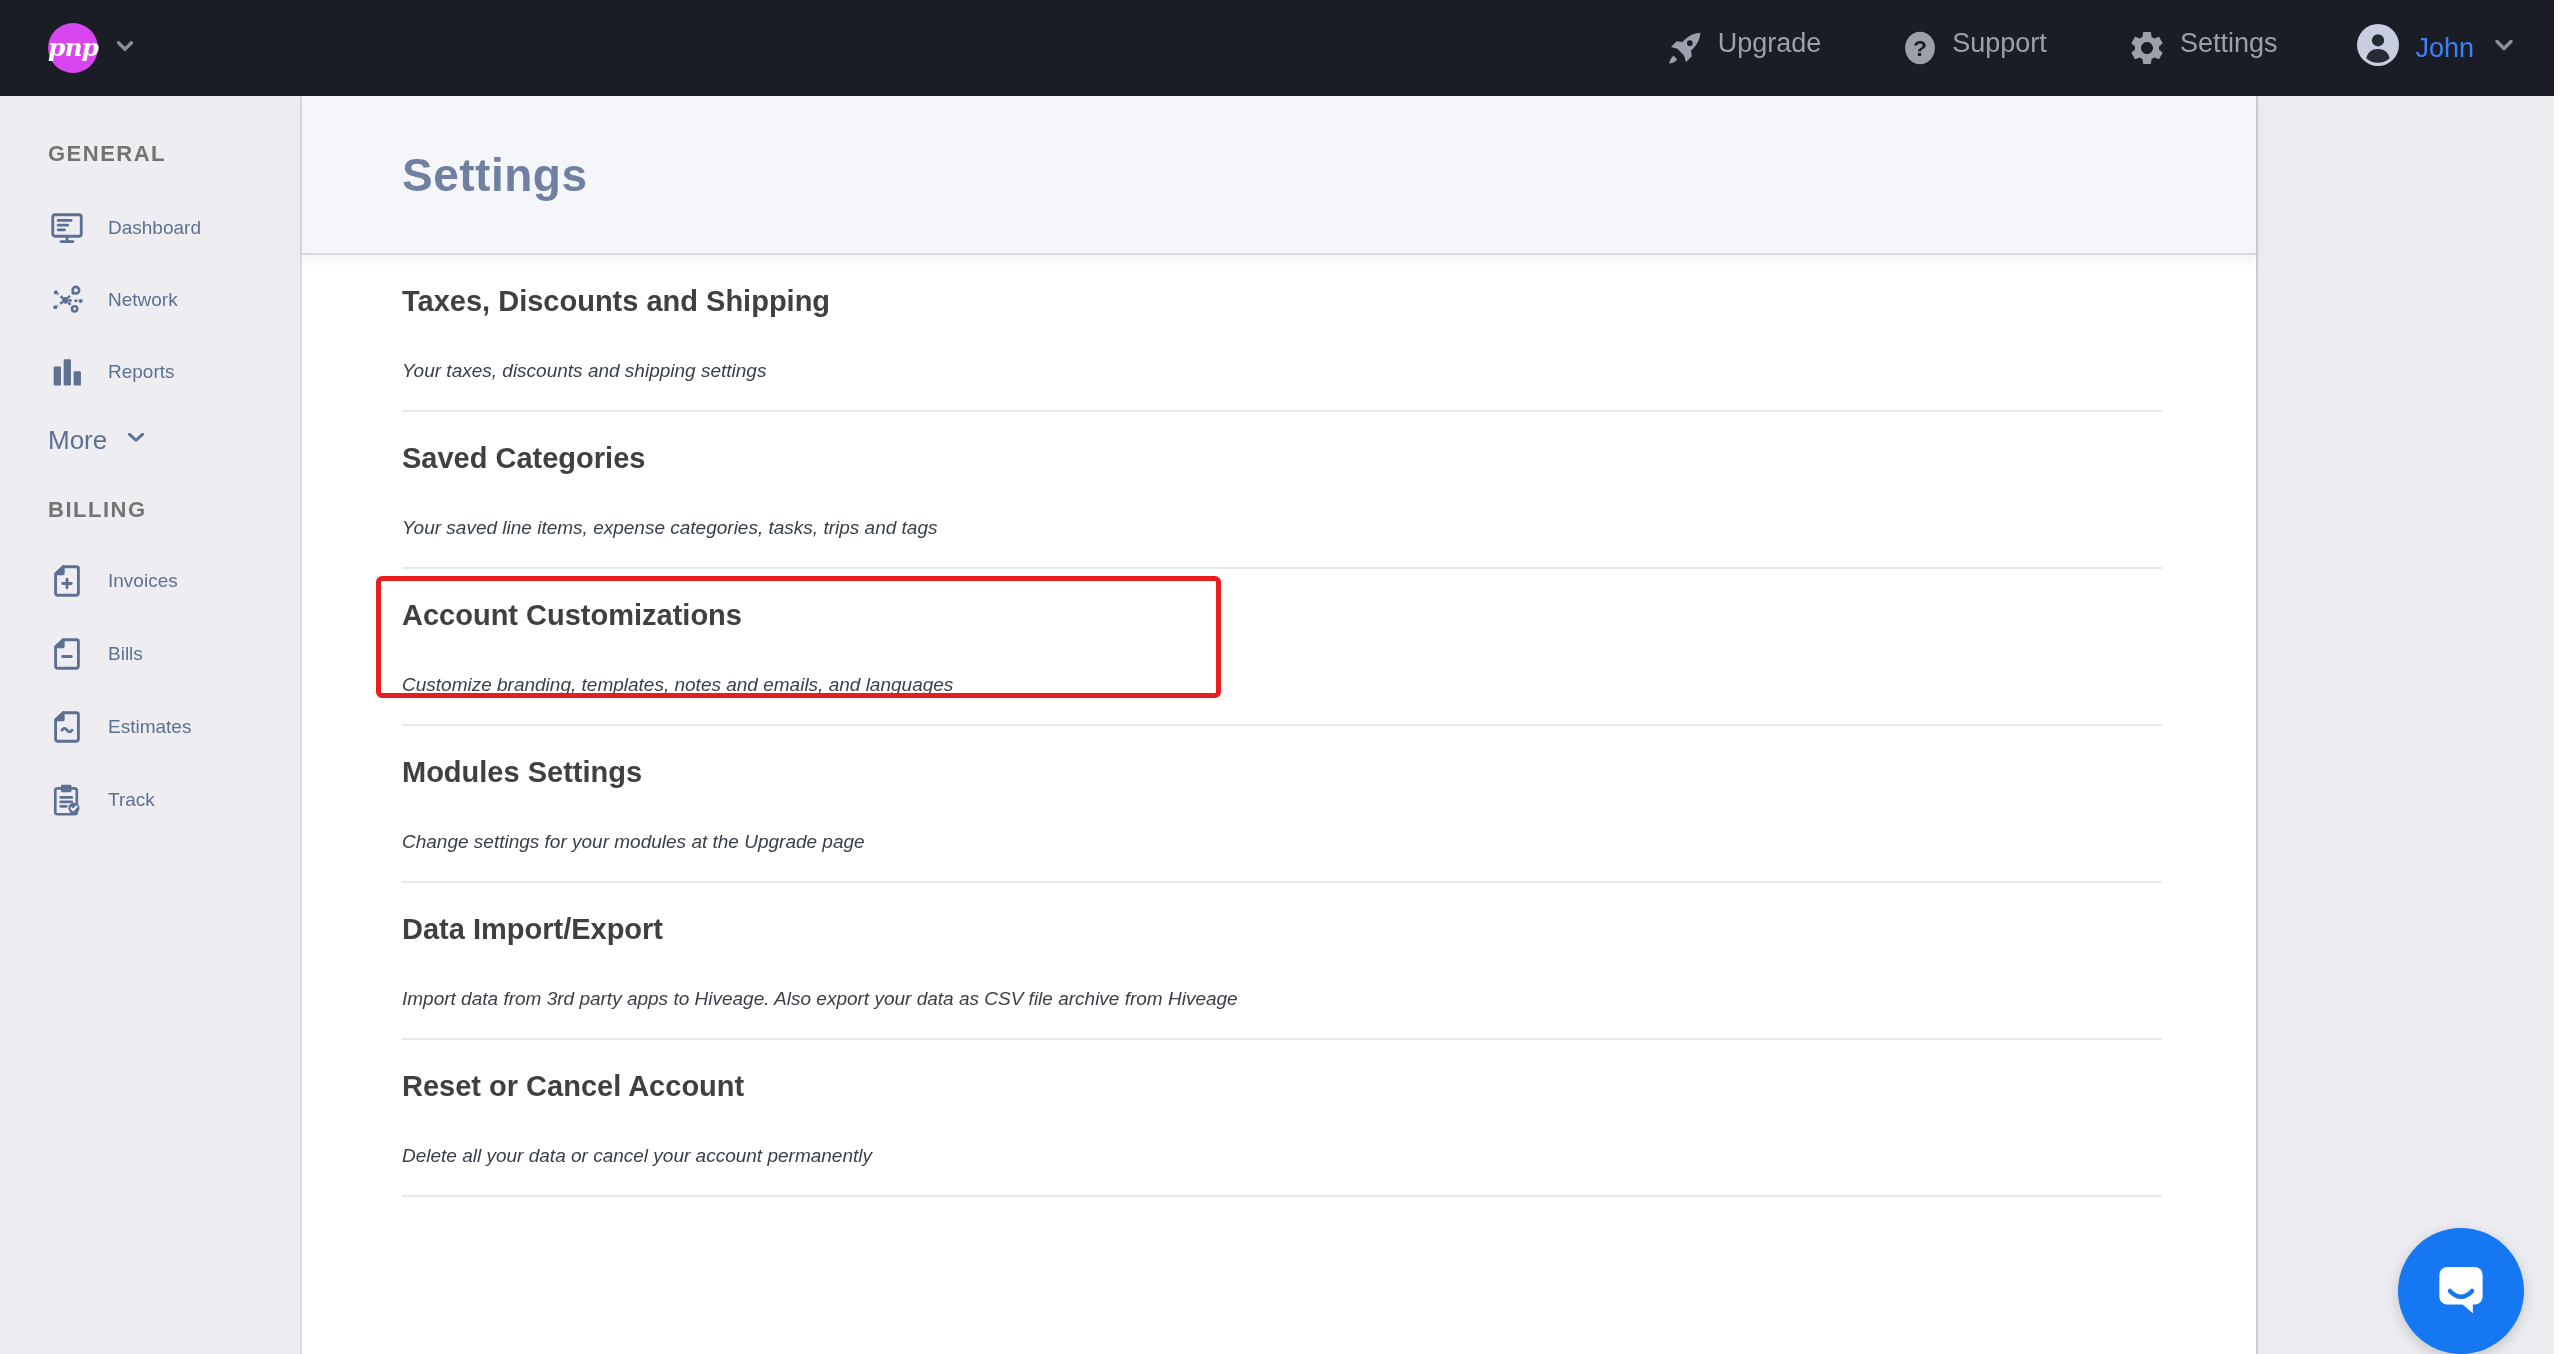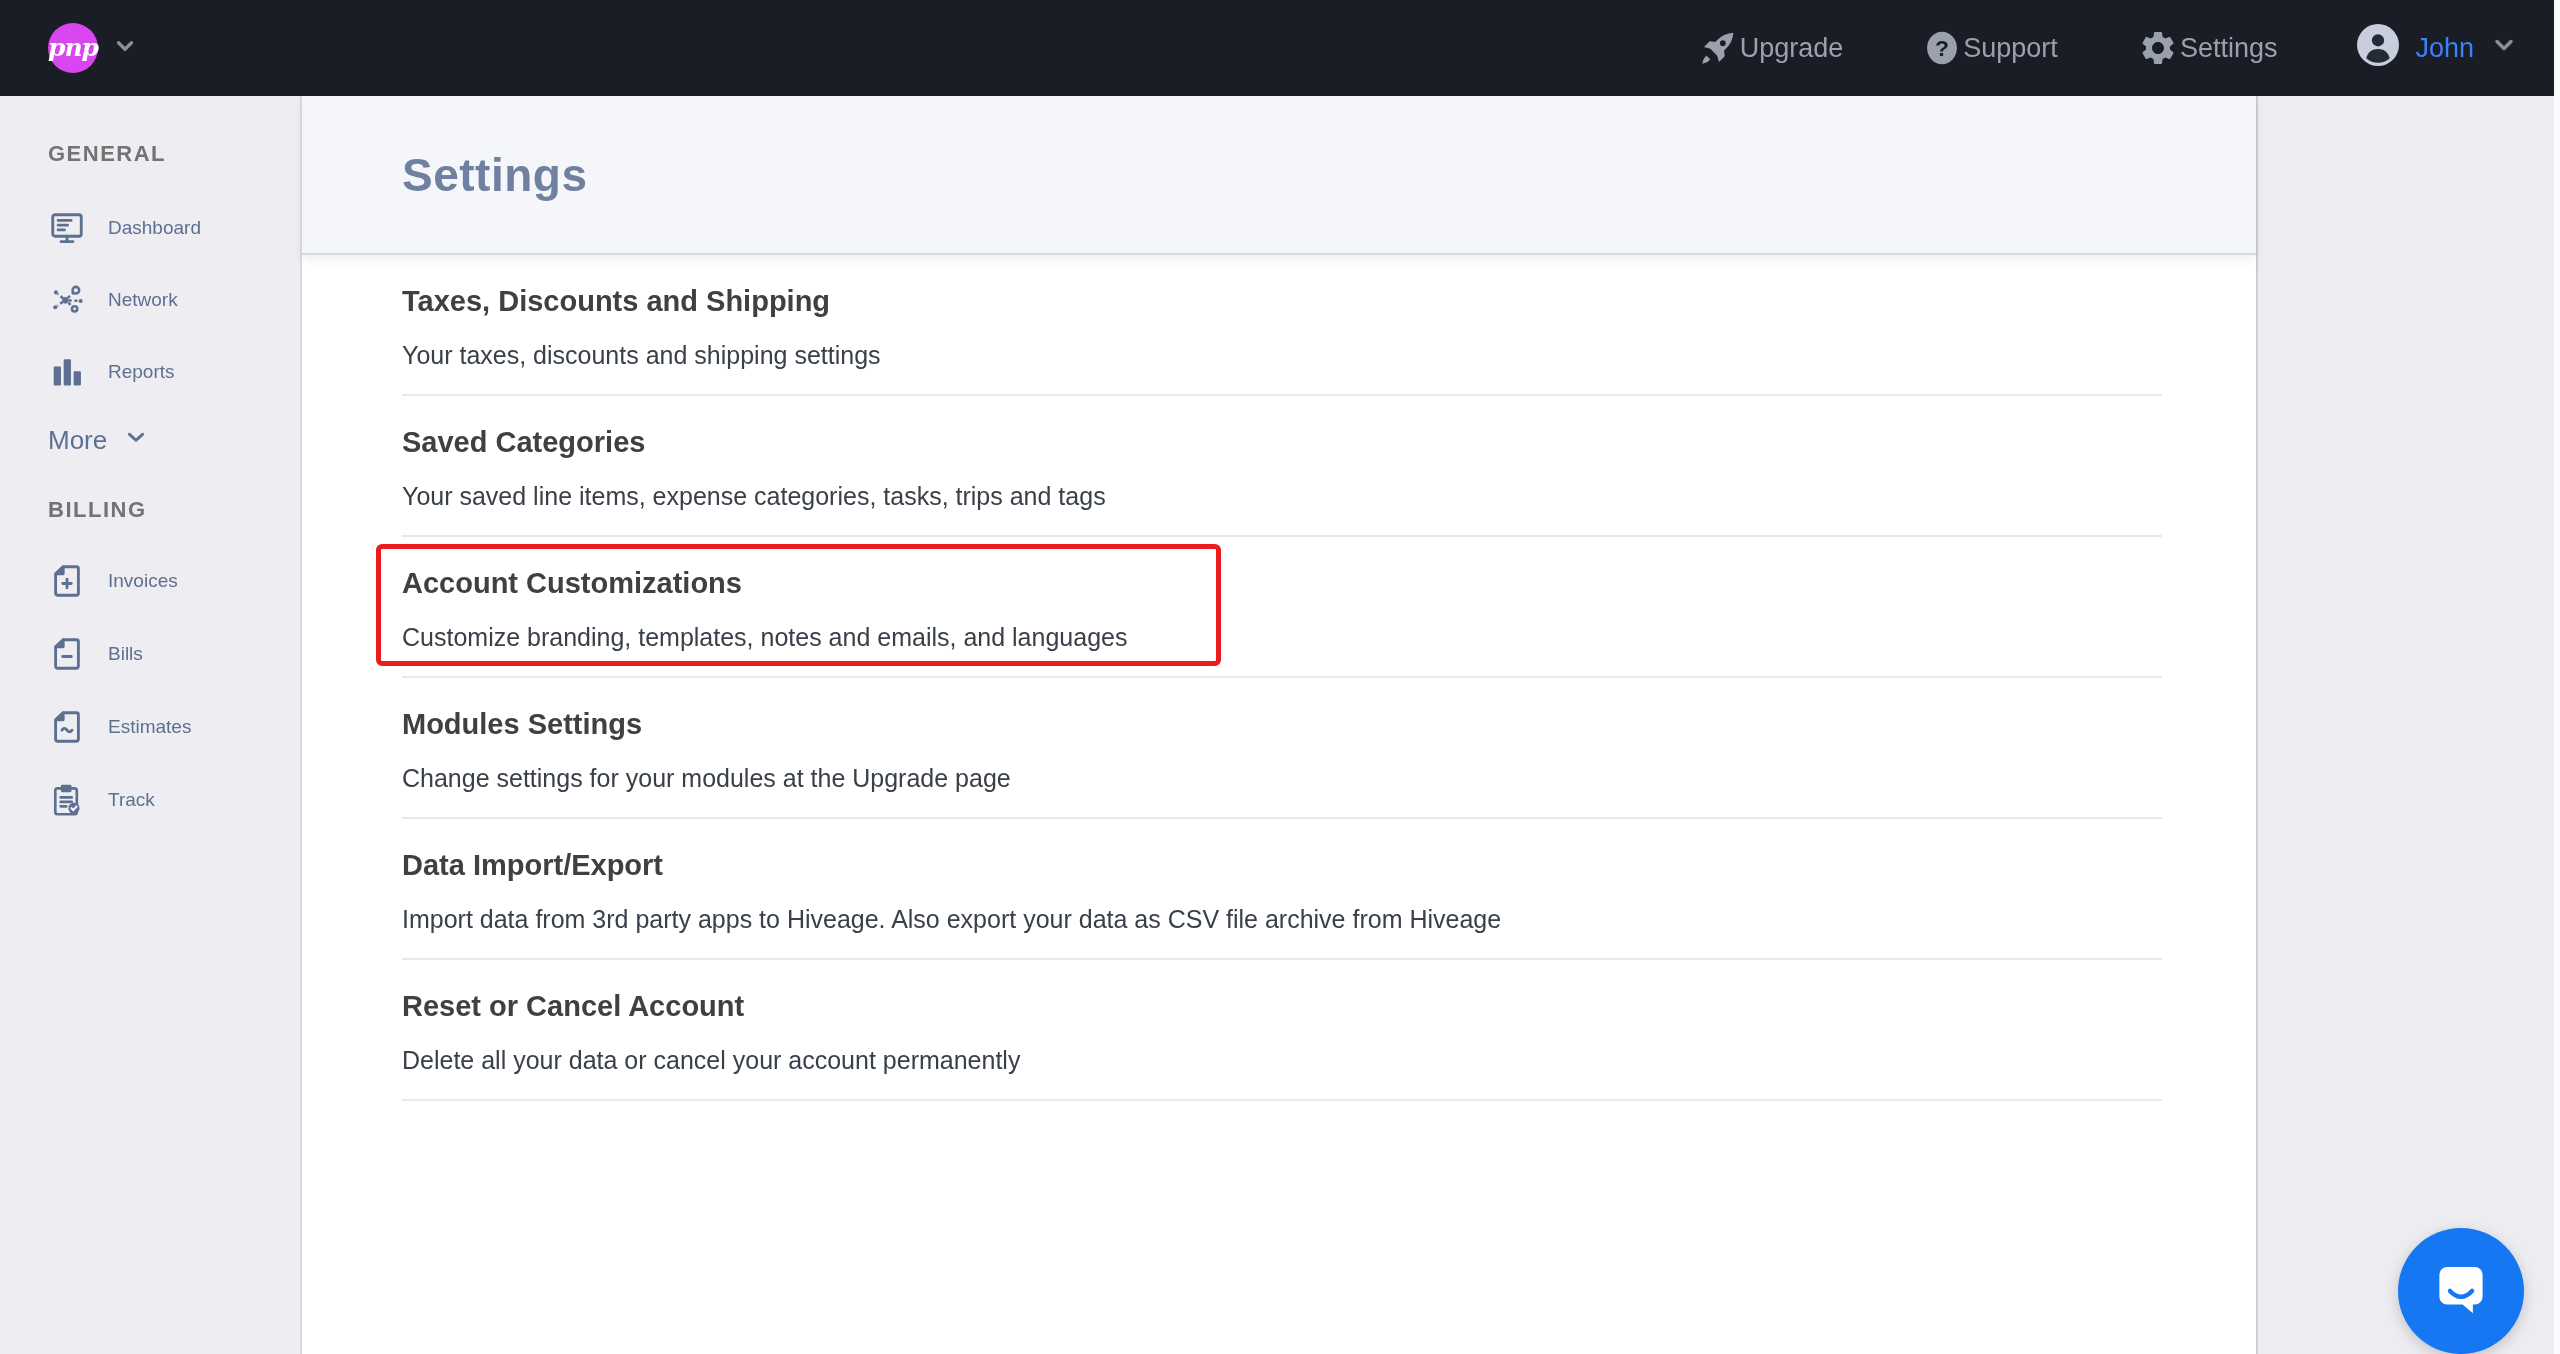--- a/index.html
+++ b/index.html
@@ -16,21 +16,21 @@
   .topbar-left { display: flex; align-items: center; gap: 14px; cursor: pointer; }
   .logo-circle {
     width: 50px; height: 50px; border-radius: 50%; background: #d946ef;
     display: flex; align-items: center; justify-content: center;
   }
   .logo-text {
     color: #ffffff; font-family: "DejaVu Serif", serif; font-style: italic;
     font-weight: bold; font-size: 25px; letter-spacing: -1px; transform: translateY(-1px);
   }
   .topnav { display: flex; align-items: center; gap: 80px; }
-  .topnav-item { display: flex; align-items: center; gap: 2px; color: #9ba1ac;
+  .topnav-item { display: flex; align-items: flex-start; gap: 13px; color: #9ba1ac;
     font-size: 27px; cursor: pointer; }
   .topnav-item svg { display: block; }
   .user-item { display: flex; align-items: center; gap: 16px; color: #3b82f6;
     font-size: 27px; cursor: pointer; }
   .chev { display: inline-block; }
 
   
   .sidebar {
     position: absolute; top: 96px; left: 0; width: 302px; height: 1258px;
     background: #eeeef2; border-right: 2px solid #d9dbe1; padding: 46px 0 0 48px;
@@ -62,21 +62,21 @@
     border-bottom: 2px solid #d6d9e0; box-shadow: 0 5px 9px rgba(40,45,60,0.07);
     display: flex; align-items: center; padding: 0 100px; z-index: 2;
   }
   .page-title { font-size: 46px; font-weight: 600; color: #6f80a0; letter-spacing: 0.5px; }
   .settings-list { padding: 0 94px 0 100px; }
   .s-item { position: relative; padding: 29px 0 24px 0; border-bottom: 2px solid #e9e9ed; }
   .s-item-title {
     display: inline-block; font-size: 29px; font-weight: bold; color: #404040;
     text-decoration: none; line-height: 34px; cursor: pointer;
   }
-  .s-item-desc { margin-top: 22px; font-size: 25px; color: #3a4049; line-height: 30px; }
+  .s-item-desc { margin-top: 38px; font-size: 19px; color: #3a4049; line-height: 30px; font-style: italic; }
   .annotation-box {
     position: absolute; left: -26px; top: 7px; width: 845px; height: 122px;
     border: 5px solid #e91d1d; border-radius: 6px; pointer-events: none; z-index: 5;
   }
 
   
   .chat-launcher {
     position: absolute; left: 2398px; top: 1228px; width: 126px; height: 126px;
     border-radius: 50%; background: #1677f2; cursor: pointer; z-index: 40;
     display: flex; align-items: center; justify-content: center;

